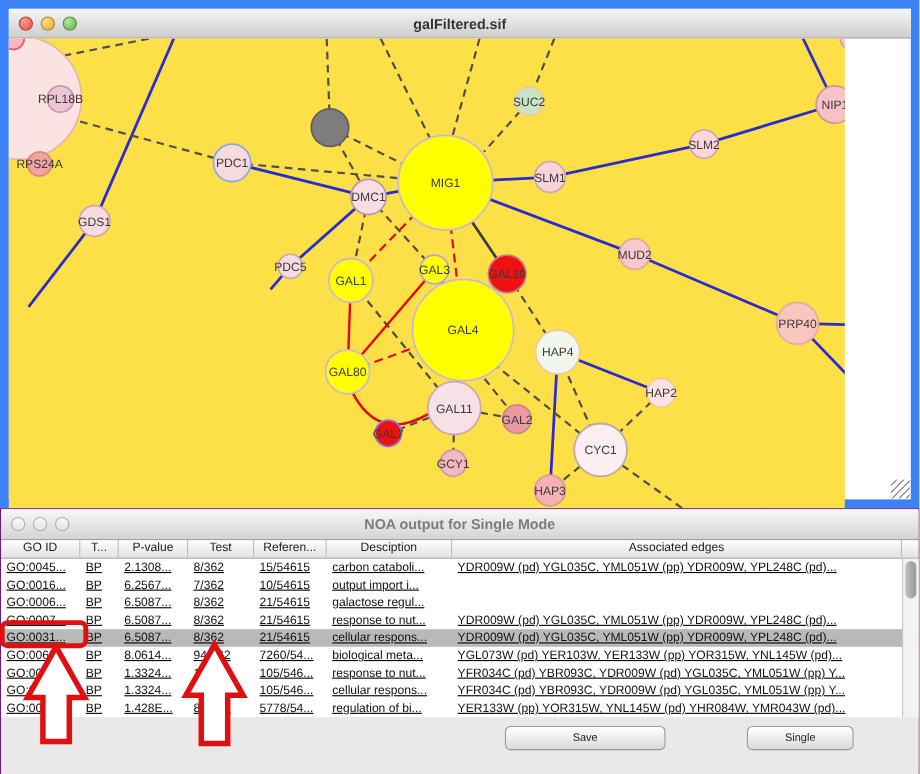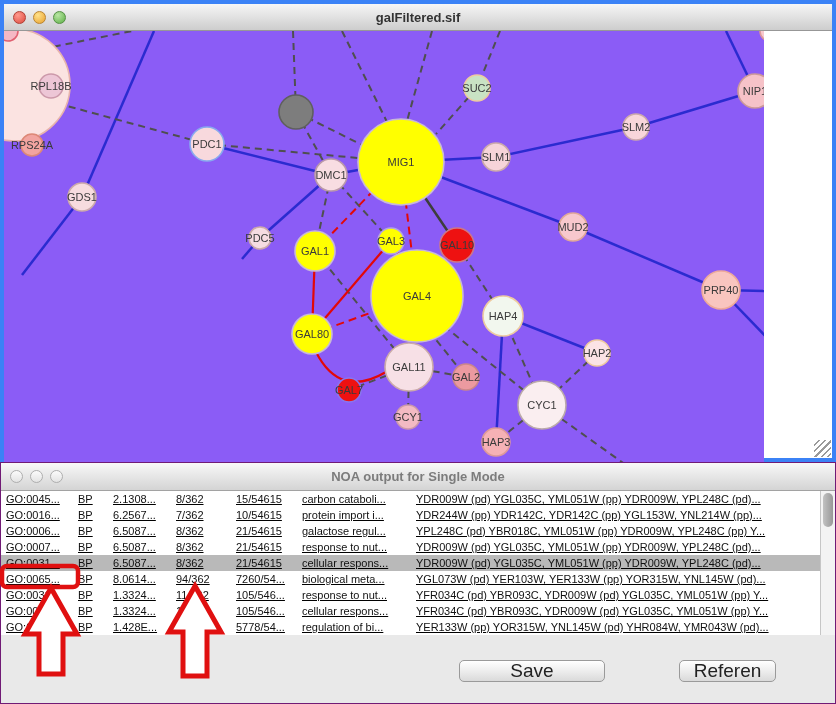--- a/index.html
+++ b/index.html
@@ -3,37 +3,37 @@
 <meta charset="utf-8">
 <style>
   html,body{margin:0;padding:0;}
   body{
     width:836px;height:704px;position:relative;overflow:hidden;
     background:#ffffff;font-family:"Liberation Sans",sans-serif;
   }
   
   .window-top{
     position:absolute;left:0;top:0;width:836px;height:462px;
-    box-sizing:border-box;border:4px solid #3b82f6;background:#fff;
+    box-sizing:border-box;border:8px solid #3b82f6;background:#fff;
   }
   .titlebar{
     position:relative;height:26px;
     background:linear-gradient(#f6f6f6,#cdcdcd);
     border-bottom:1px solid #979797;
     display:flex;align-items:center;justify-content:center;
   }
   .lights{position:absolute;left:9px;top:0;height:100%;display:flex;align-items:center;gap:7px;}
   .light{width:13px;height:13px;border-radius:50%;box-sizing:border-box;}
   .light.red{background:radial-gradient(circle at 35% 30%,#ff9a8e,#dd4a3e);border:1px solid #b04035;}
   .light.yellow{background:radial-gradient(circle at 35% 30%,#ffe28a,#e8a02d);border:1px solid #ba8530;}
   .light.green{background:radial-gradient(circle at 35% 30%,#b9e6a4,#5caf45);border:1px solid #549043;}
   .light.hollow{background:linear-gradient(#fbfbfb,#e3e3e3);border:1.5px solid #aeaeae;}
   .wtitle{font-size:13px;font-weight:bold;color:#333;}
   .wtitle.inactive{color:#7c7c7c;}
-  .network-area{position:relative;width:760px;height:432px;background:#8b5cf6;overflow:hidden;}
+  .network-area{position:relative;width:760px;height:432px;background:#fde047;overflow:hidden;}
   .edge-blue{stroke:#2b2bd0;stroke-width:2.5;fill:none;}
   .edge-dash{stroke:#4f4f4f;stroke-width:2;fill:none;stroke-dasharray:7,5;}
   .edge-dark{stroke:#3d3d3d;stroke-width:2.5;fill:none;}
   .edge-red{stroke:#e30808;stroke-width:2.2;fill:none;}
   .edge-red-dash{stroke:#e30808;stroke-width:2;fill:none;stroke-dasharray:8,5;}
   .edge-tick{stroke:#444;stroke-width:1.5;fill:none;}
   .node-label{font-family:"Liberation Sans",sans-serif;font-size:11px;fill:#3a3a3a;text-anchor:middle;}
   .resize-grip{
     position:absolute;right:1px;bottom:1px;width:17px;height:17px;
     background:repeating-linear-gradient(135deg,rgba(0,0,0,0) 0 3px,#9a9a9a 3px 4.5px);
@@ -71,21 +71,21 @@
   }
   .thumb{
     position:absolute;left:2px;top:2px;width:10px;height:34px;border-radius:6px;
     background:linear-gradient(90deg,#c2c2c2,#989898);
   }
   .button-panel{position:relative;height:53px;background:#e9e9e9;}
   .btn{
     position:absolute;top:197px;height:22px;box-sizing:border-box;
     border:1px solid #9a9a9a;border-radius:5px;
     background:linear-gradient(#ffffff,#efefef 45%,#dadada);
-    font-family:"Liberation Sans",sans-serif;font-size:19px;color:#222;
+    font-family:"Liberation Sans",sans-serif;font-size:10px;color:#222;
     display:flex;align-items:center;justify-content:center;
     box-shadow:inset 0 1px 0 rgba(255,255,255,.7);
   }
   .btn-save{left:458px;width:146px;}
   .btn-cancel{left:678px;width:97px;}
   
   .annotation-overlay{position:absolute;left:0;top:0;width:836px;height:704px;pointer-events:none;z-index:60;}
 </style>
 </head>
 <body>
@@ -221,48 +221,56 @@
 <div class="window-bottom">
   <div class="titlebar2">
     <div class="lights">
       <span class="light hollow"></span>
       <span class="light hollow"></span>
       <span class="light hollow"></span>
     </div>
     <span class="wtitle inactive">NOA output for Single Mode</span>
   </div>
 
+  <div class="theader">
+    <div class="hcell c0">GO ID</div>
+    <div class="hcell c1">T...</div>
+    <div class="hcell c2">P-value</div>
+    <div class="hcell c3">Test</div>
+    <div class="hcell c4">Referen...</div>
+    <div class="hcell c5">Desciption</div>
+    <div class="hcell c6">Associated edges</div>
+    <div class="hcell c7"></div>
+  </div>
 
   <div class="tbody">
     <div class="trow">
         <div class="tcell c0">GO:0045...</div>
         <div class="tcell c1">BP</div>
         <div class="tcell c2">2.1308...</div>
         <div class="tcell c3">8/362</div>
         <div class="tcell c4">15/54615</div>
         <div class="tcell c5">carbon cataboli...</div>
         <div class="tcell c6">YDR009W (pd) YGL035C, YML051W (pp) YDR009W, YPL248C (pd)...</div>
       </div>
       <div class="trow">
         <div class="tcell c0">GO:0016...</div>
         <div class="tcell c1">BP</div>
         <div class="tcell c2">6.2567...</div>
         <div class="tcell c3">7/362</div>
         <div class="tcell c4">10/54615</div>
-        <div class="tcell c5">protein import i...</div>
-        <div class="tcell c6">YDR244W (pp) YDR142C, YDR142C (pp) YGL153W, YNL214W (pp)...</div>
+        <div class="tcell c5">output import i...</div>
       </div>
       <div class="trow">
         <div class="tcell c0">GO:0006...</div>
         <div class="tcell c1">BP</div>
         <div class="tcell c2">6.5087...</div>
         <div class="tcell c3">8/362</div>
         <div class="tcell c4">21/54615</div>
         <div class="tcell c5">galactose regul...</div>
-        <div class="tcell c6">YPL248C (pd) YBR018C, YML051W (pp) YDR009W, YPL248C (pp) Y...</div>
       </div>
       <div class="trow">
         <div class="tcell c0">GO:0007...</div>
         <div class="tcell c1">BP</div>
         <div class="tcell c2">6.5087...</div>
         <div class="tcell c3">8/362</div>
         <div class="tcell c4">21/54615</div>
         <div class="tcell c5">response to nut...</div>
         <div class="tcell c6">YDR009W (pd) YGL035C, YML051W (pp) YDR009W, YPL248C (pd)...</div>
       </div>
@@ -311,20 +319,20 @@
         <div class="tcell c5">regulation of bi...</div>
         <div class="tcell c6">YER133W (pp) YOR315W, YNL145W (pd) YHR084W, YMR043W (pd)...</div>
       </div>
       <div class="scrollbar">
       <div class="thumb"></div>
     </div>
   </div>
 
   <div class="button-panel"></div>
   <button class="btn btn-save">Save</button>
-  <button class="btn btn-cancel">Referen</button>
+  <button class="btn btn-cancel">Single</button>
 </div>
 
 <svg class="annotation-overlay" width="836" height="704" viewBox="0 0 836 704" xmlns="http://www.w3.org/2000/svg">
     <rect x="2" y="566" width="76" height="21" rx="5" fill="none" stroke="#e01010" stroke-width="4.5" stroke-linejoin="miter"></rect>
     <polygon points="51,588 77,634 63,634 63,674 39,674 39,634 25,634" fill="#ffffff" stroke="#e01010" stroke-width="5" stroke-linejoin="miter"></polygon>
     <polygon points="195,586 221,632 207,632 207,676 183,676 183,632 169,632" fill="#ffffff" stroke="#e01010" stroke-width="5" stroke-linejoin="miter"></polygon>
   </svg>
 
 </body></html>

